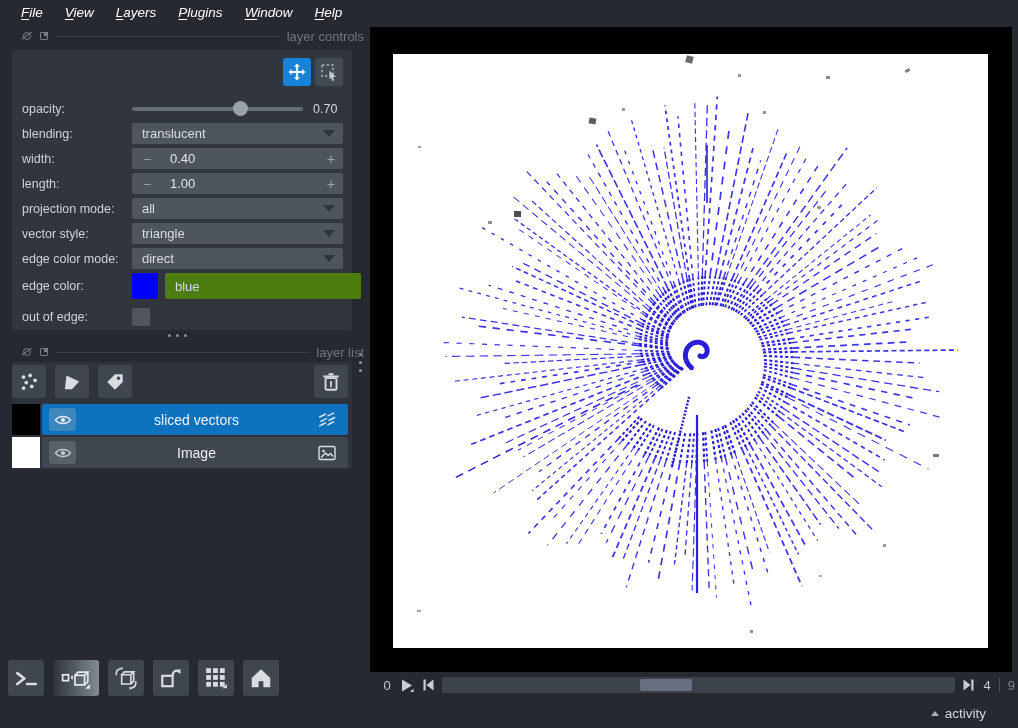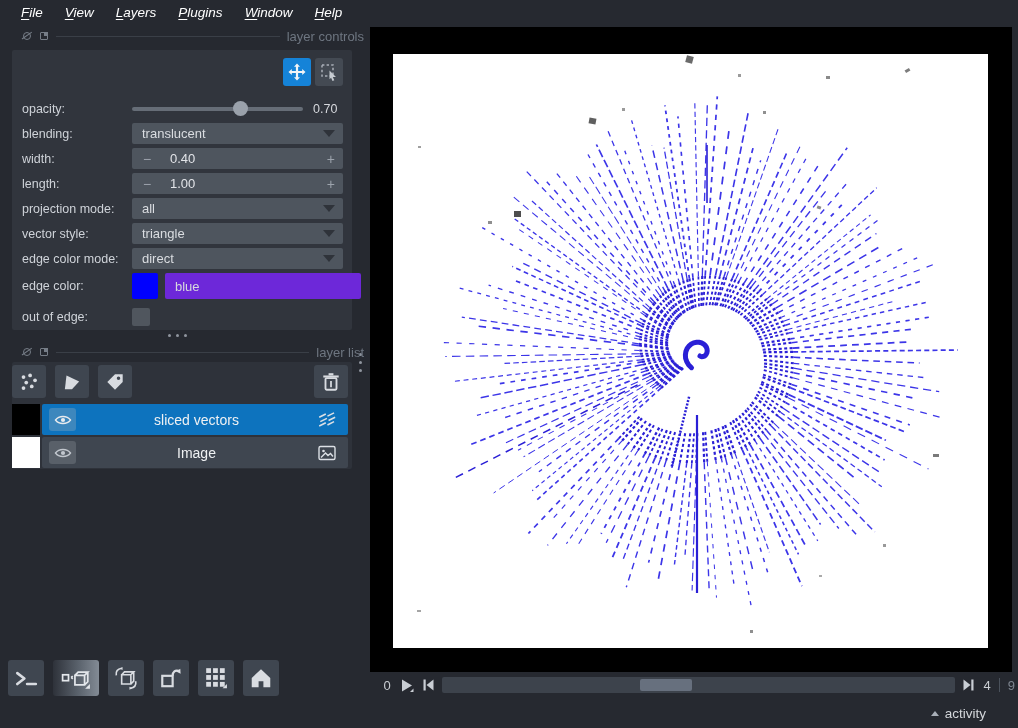--- a/index.html
+++ b/index.html
@@ -49,21 +49,21 @@
   .dd-arrow { position:absolute; right:8px; top:7px; width:0; height:0;
     border-left:6.5px solid transparent; border-right:6.5px solid transparent; border-top:7px solid #2F333A; }
 
   .spinbox { flex:1; height:21px; background:#4E555E; border-radius:2px;
     display:flex; align-items:center; font-size:13px; color:#E2E4E8; position:relative; }
   .spin-minus { width:30px; text-align:center; color:#9CA3AC; font-size:14px; }
   .spin-plus  { position:absolute; right:8px; color:#9CA3AC; font-size:14px; }
   .spin-value { margin-left:8px; }
 
   .swatch { width:26px; height:26px; border-radius:2px; background:#0000FF; flex:0 0 26px; }
-  .color-input { flex:1; height:26px; margin-left:7px; background:#6d28d9; border-radius:2px;
+  .color-input { flex:1; height:26px; margin-left:7px; background:#4d7c0f; border-radius:2px;
     border:none; color:#D6D8DD; font-size:13px; padding:0 10px; font-family:"Liberation Sans",sans-serif; }
   .checkbox { width:18px; height:18px; background:#50565E; border-radius:2px; }
 
   .hdots { position:absolute; left:168px; top:334px; display:flex; gap:5px; }
   .hdots i, .vdots i { width:3px; height:3px; border-radius:50%; background:#8F959E; display:block; }
   .vdots { position:absolute; left:359px; top:353px; display:flex; flex-direction:column; gap:5px; }
 
   
   .panel.list { left:12px; top:362px; width:340px; height:107px; background:#2E323A; padding:3px 4px 0 0; }
   .lay-btns { display:flex; gap:9px; padding-left:0; }

